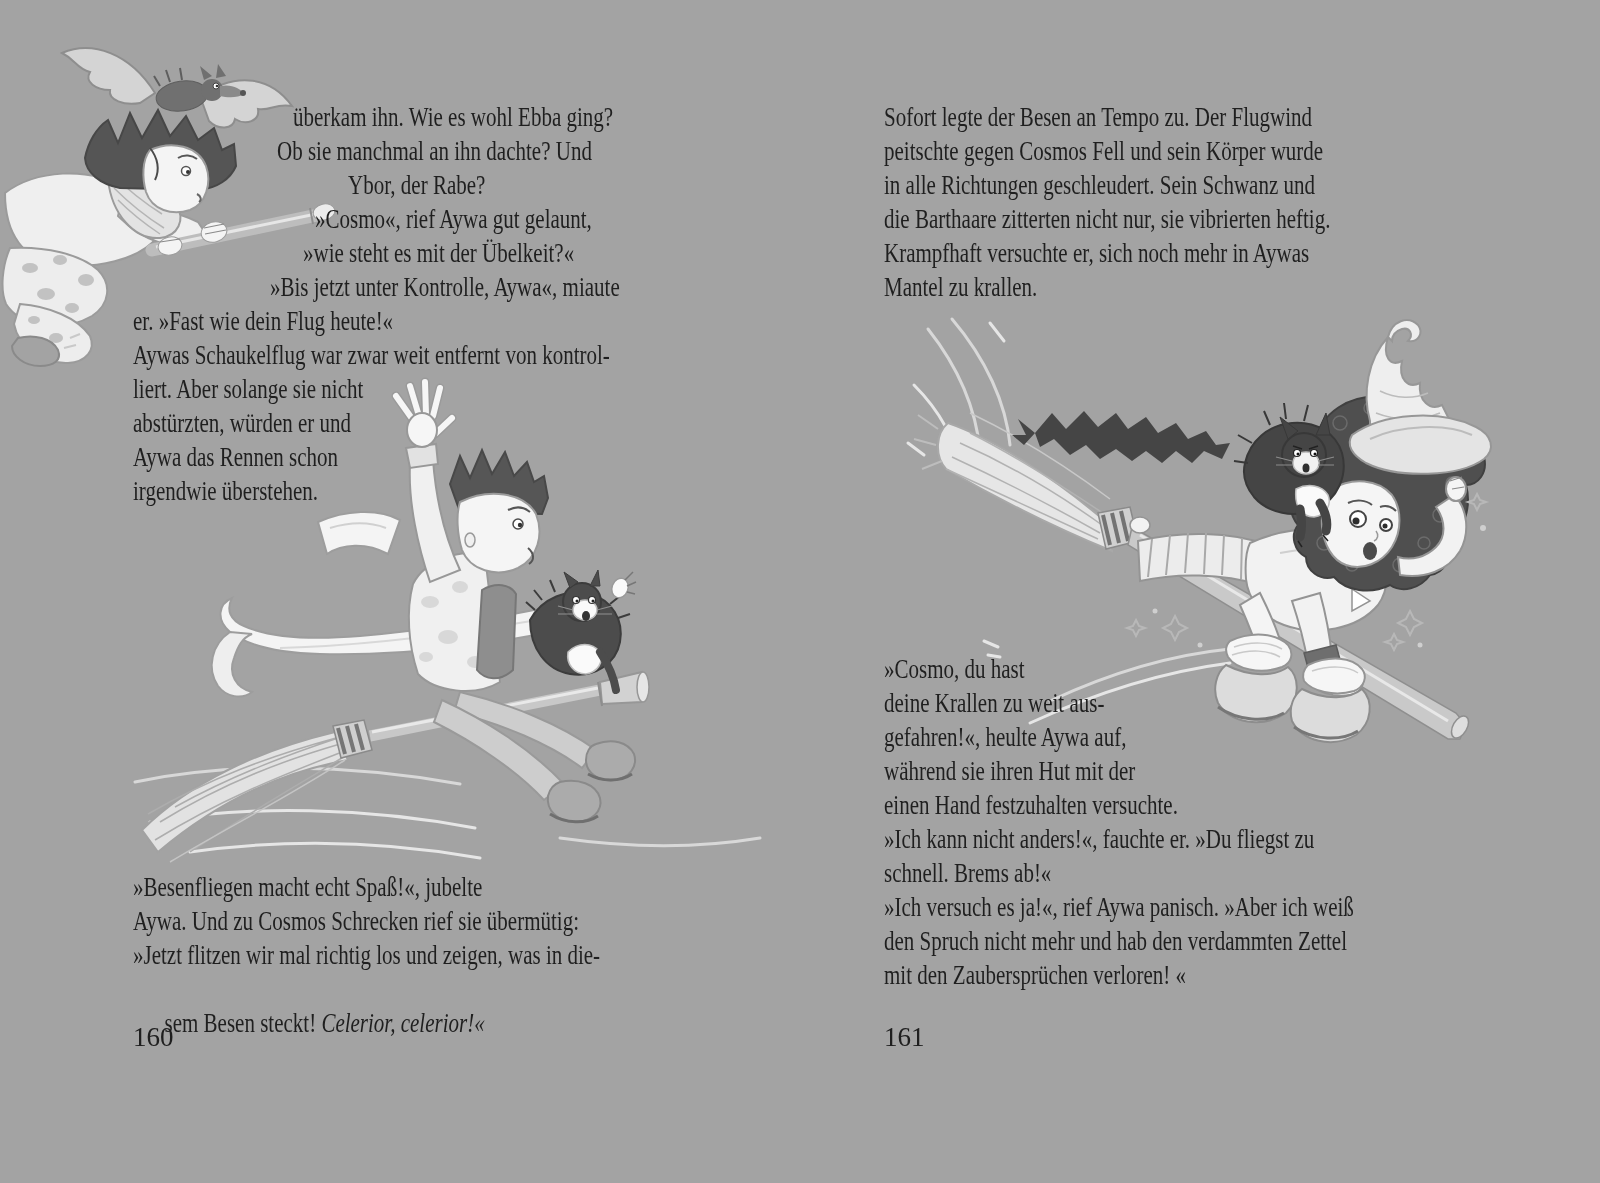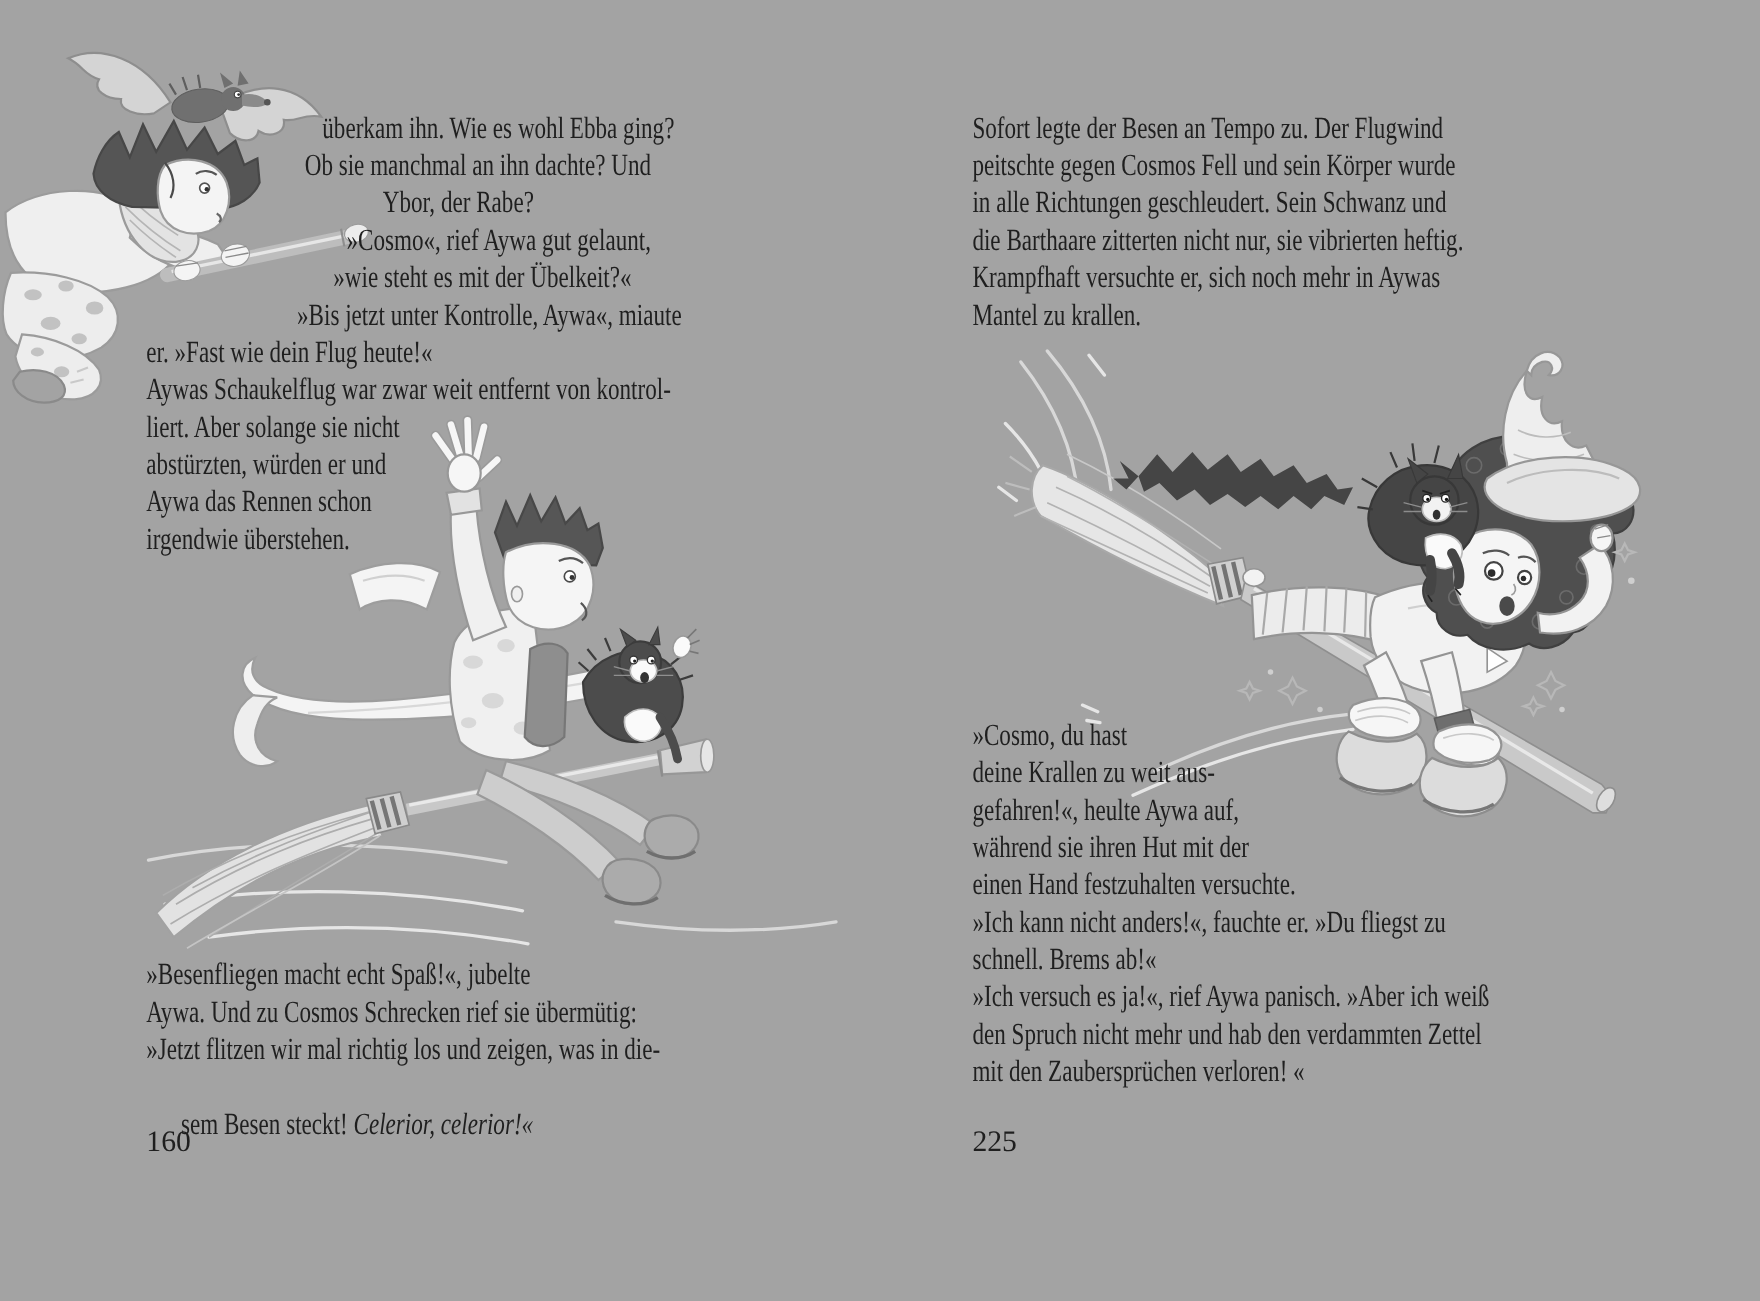--- a/index.html
+++ b/index.html
@@ -297,16 +297,16 @@
     <div class="ln" style="left:884px;top:686px;">deine Krallen zu weit aus-</div>
     <div class="ln" style="left:884px;top:720px;">gefahren!«, heulte Aywa auf,</div>
     <div class="ln" style="left:884px;top:754px;">während sie ihren Hut mit der</div>
     <div class="ln" style="left:884px;top:788px;">einen Hand festzuhalten versuchte.</div>
     <div class="ln" style="left:884px;top:822px;">»Ich kann nicht anders!«, fauchte er. »Du fliegst zu</div>
     <div class="ln" style="left:884px;top:856px;">schnell. Brems ab!«</div>
     <div class="ln" style="left:884px;top:890px;">»Ich versuch es ja!«, rief Aywa panisch. »Aber ich weiß</div>
     <div class="ln" style="left:884px;top:924px;">den Spruch nicht mehr und hab den verdammten Zettel</div>
     <div class="ln" style="left:884px;top:958px;">mit den Zaubersprüchen verloren! «</div>
 
-    <div class="pnum" style="left:884px;top:1022px;width:553px;">225</div>
+    <div class="pnum" style="left:884px;top:1022px;width:553px;">161</div>
   </div>
 
 </div>
 
 </body></html>

